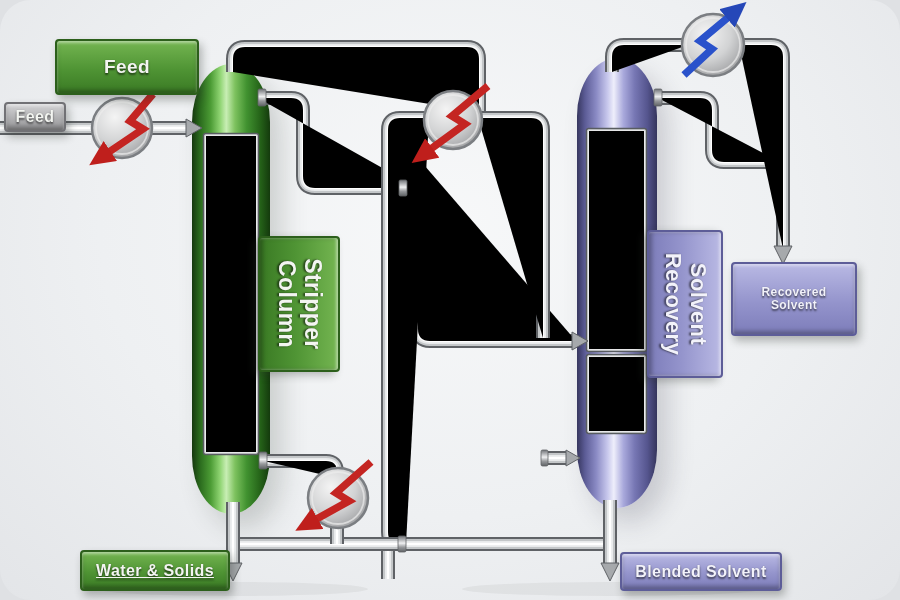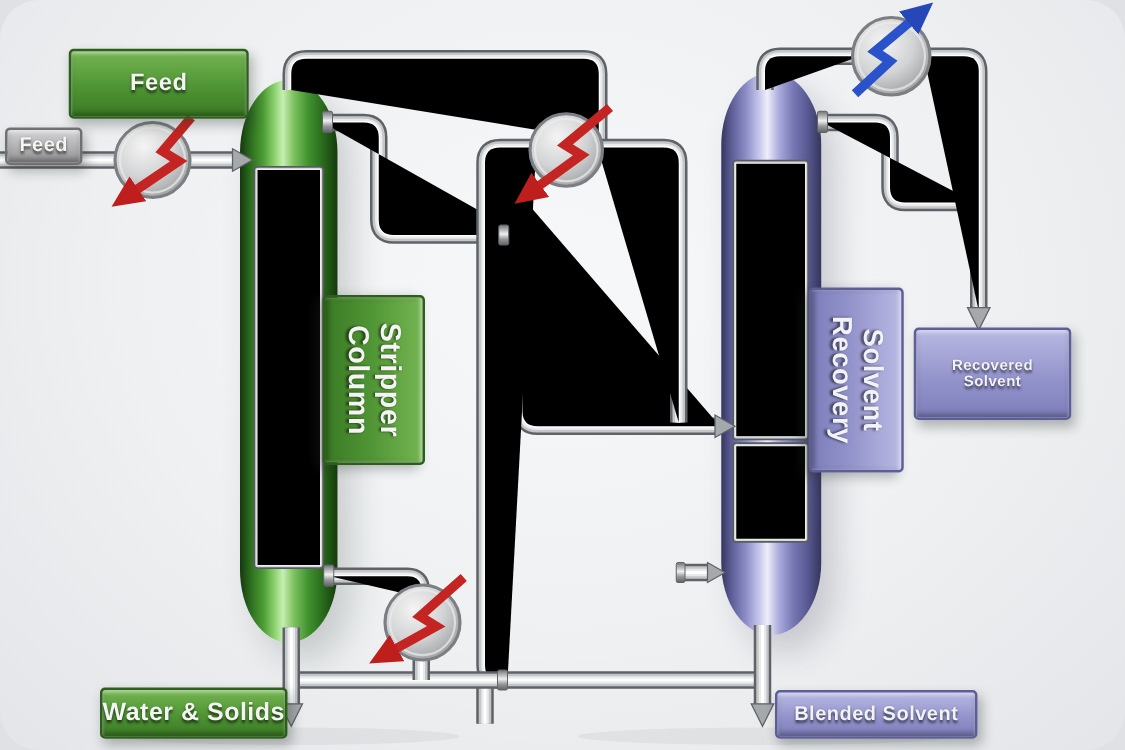--- a/index.html
+++ b/index.html
@@ -19,21 +19,21 @@
     box-shadow:3px 5px 9px rgba(40,48,40,.32),inset 0 2px 3px rgba(255,255,255,.45),inset 0 -3px 4px rgba(0,0,0,.28);}
   .green-p{background:linear-gradient(180deg,#74b551 0%,#4f9434 55%,#3a7a24 100%);border:2px solid #2c5f1b;}
   .purple-p{background:linear-gradient(180deg,#b9b9e4 0%,#9494cc 55%,#7d7dba 100%);border:2px solid #5d5d98;color:#f2f2fa;}
   .grey-p{background:linear-gradient(180deg,#d3d3d5 0%,#adadaf 60%,#919193 100%);border:2px solid #717175;}
   .rot{transform:rotate(90deg);}
   #lblFI{left:55px;top:39px;width:140px;height:52px;font-size:19px;}
   #lblFeed{left:4px;top:102px;width:58px;height:26px;font-size:16px;}
   #lblStripper{left:231px;top:263px;width:132px;height:78px;font-size:23px;}
   #lblRecovery{left:611px;top:266px;width:144px;height:72px;font-size:22px;}
   #lblRecovered{left:731px;top:262px;width:122px;height:70px;font-size:12px;}
-  #lblWater{left:80px;top:550px;width:146px;height:37px;font-size:20px;}
+  #lblWater{left:80px;top:550px;width:146px;height:37px;font-size:16px;text-decoration:underline;}
   #lblBlended{left:620px;top:552px;width:158px;height:35px;font-size:16px;}
 </style>
 </head>
 <body>
 
 <div id="canvas">
 
   <div id="vGreen" class="vessel"></div>
   <div id="vPurple" class="vessel"></div>
 

